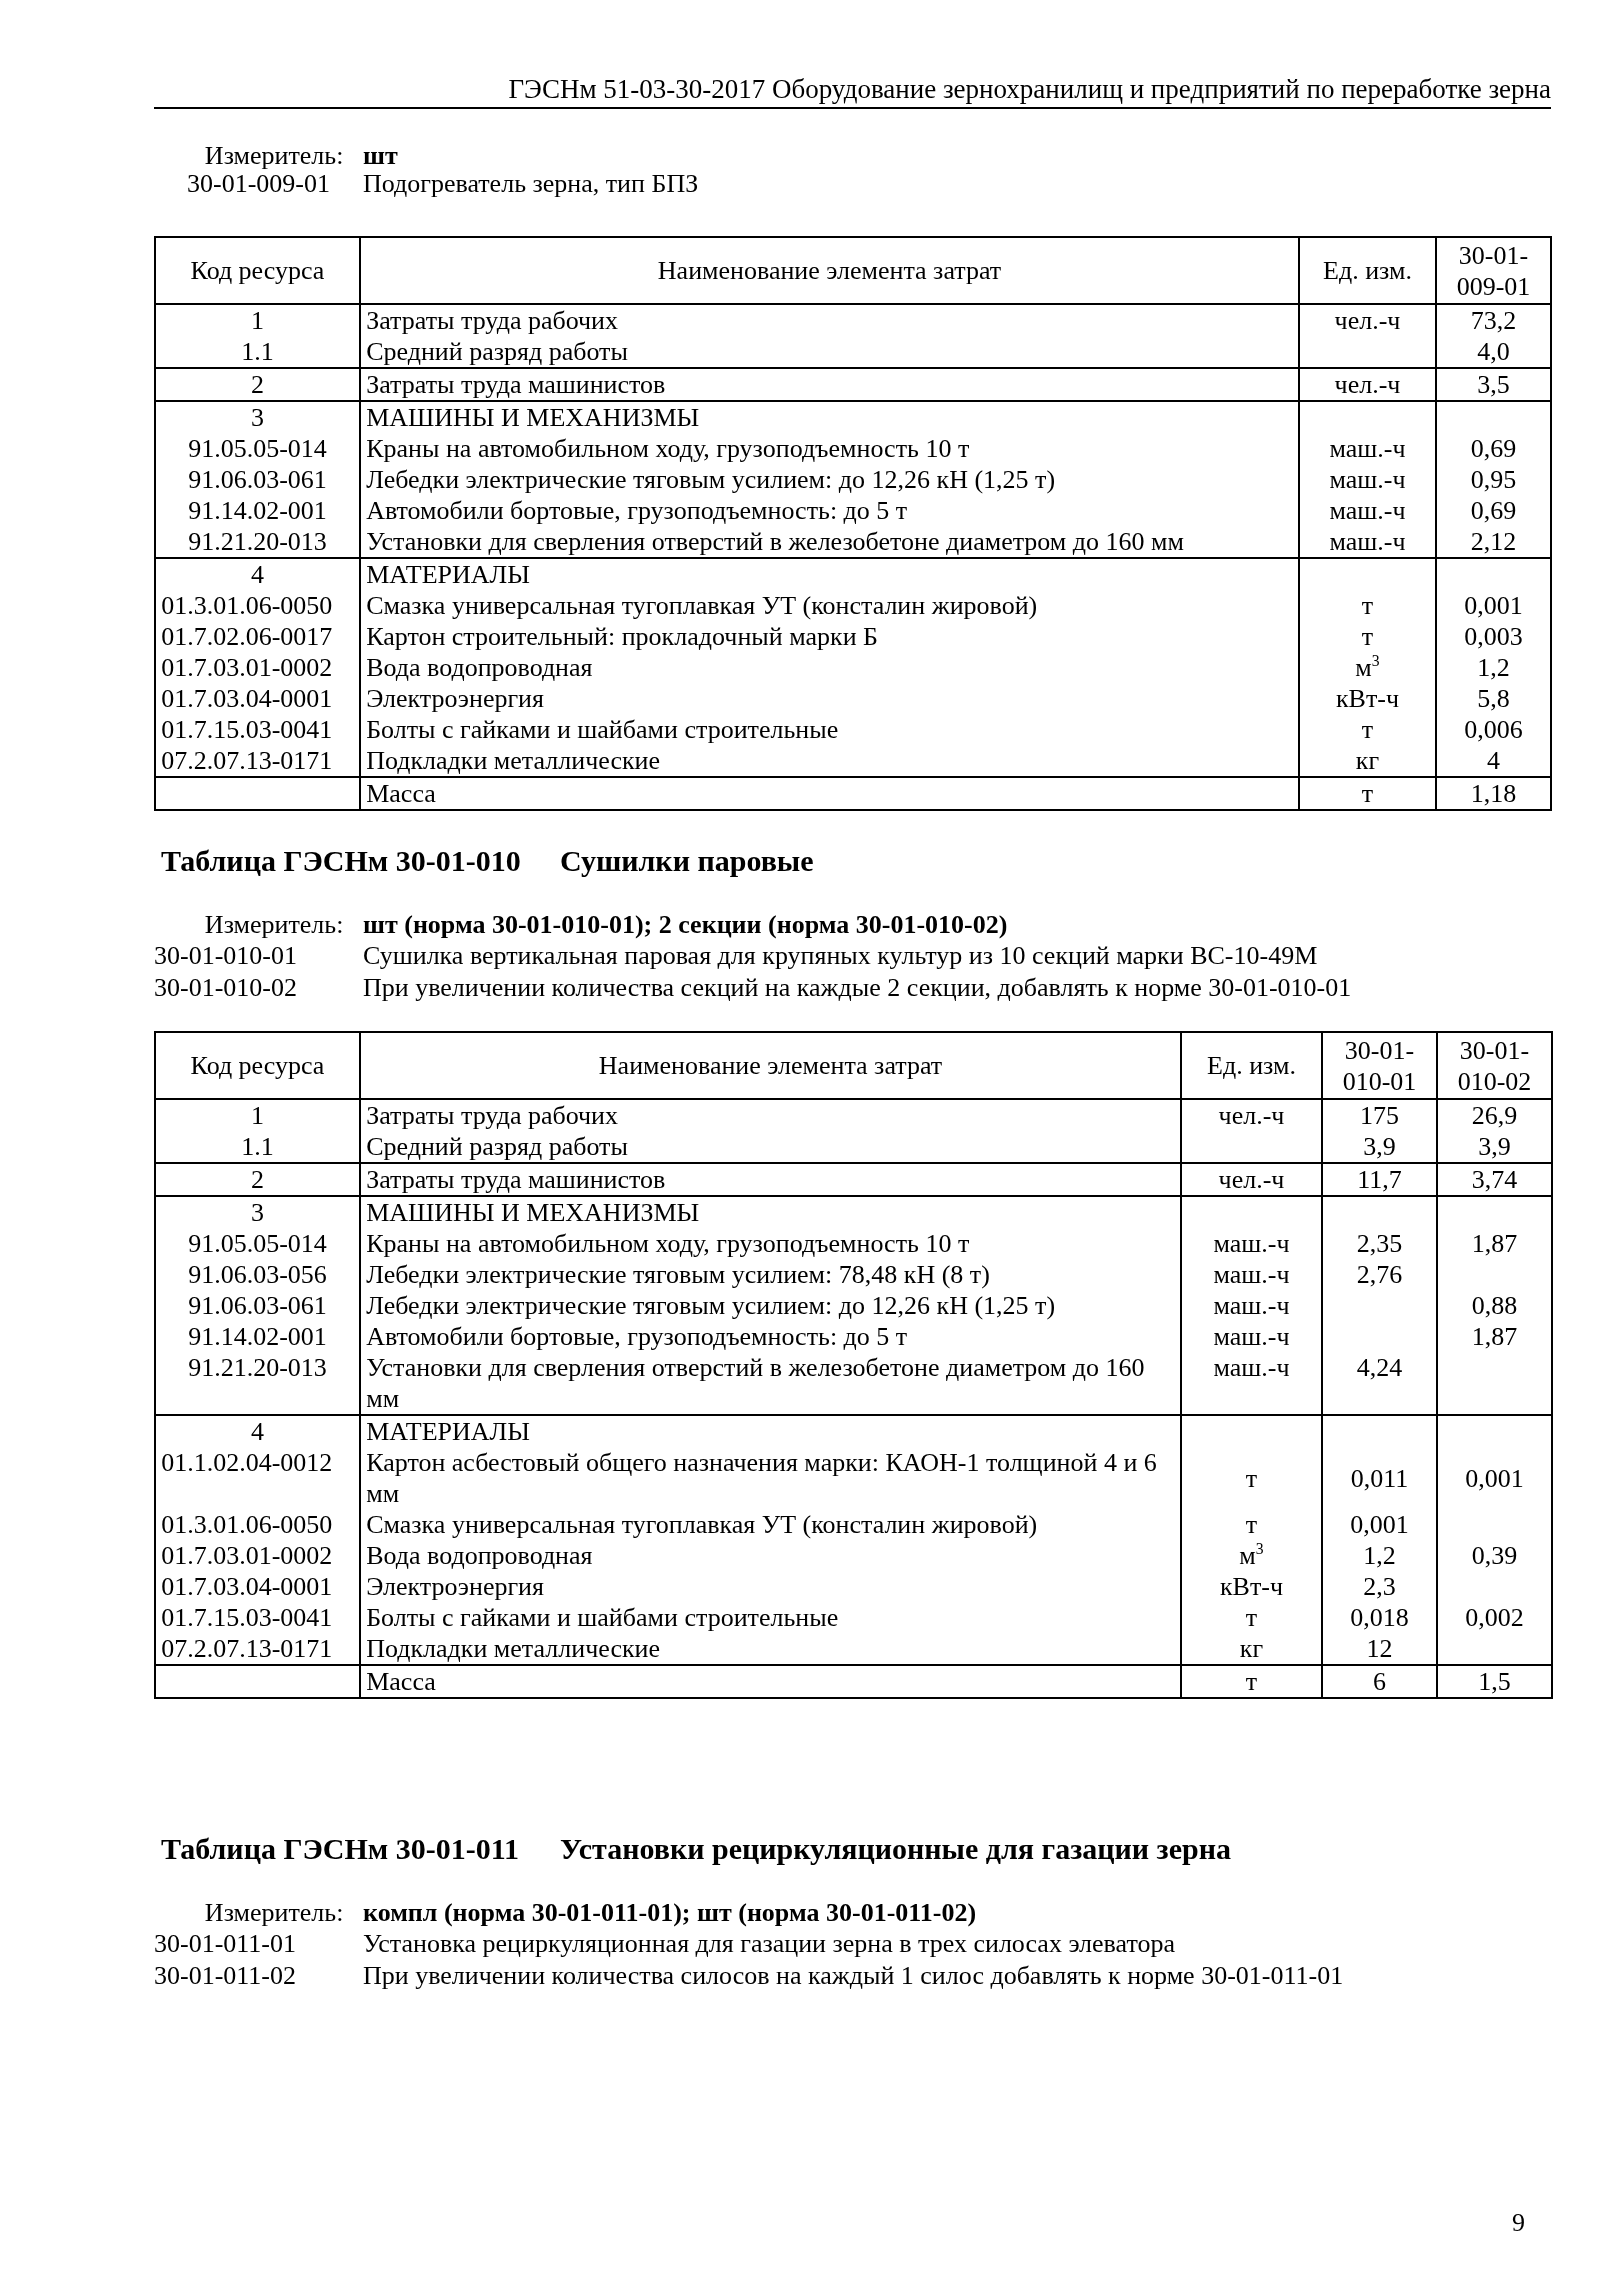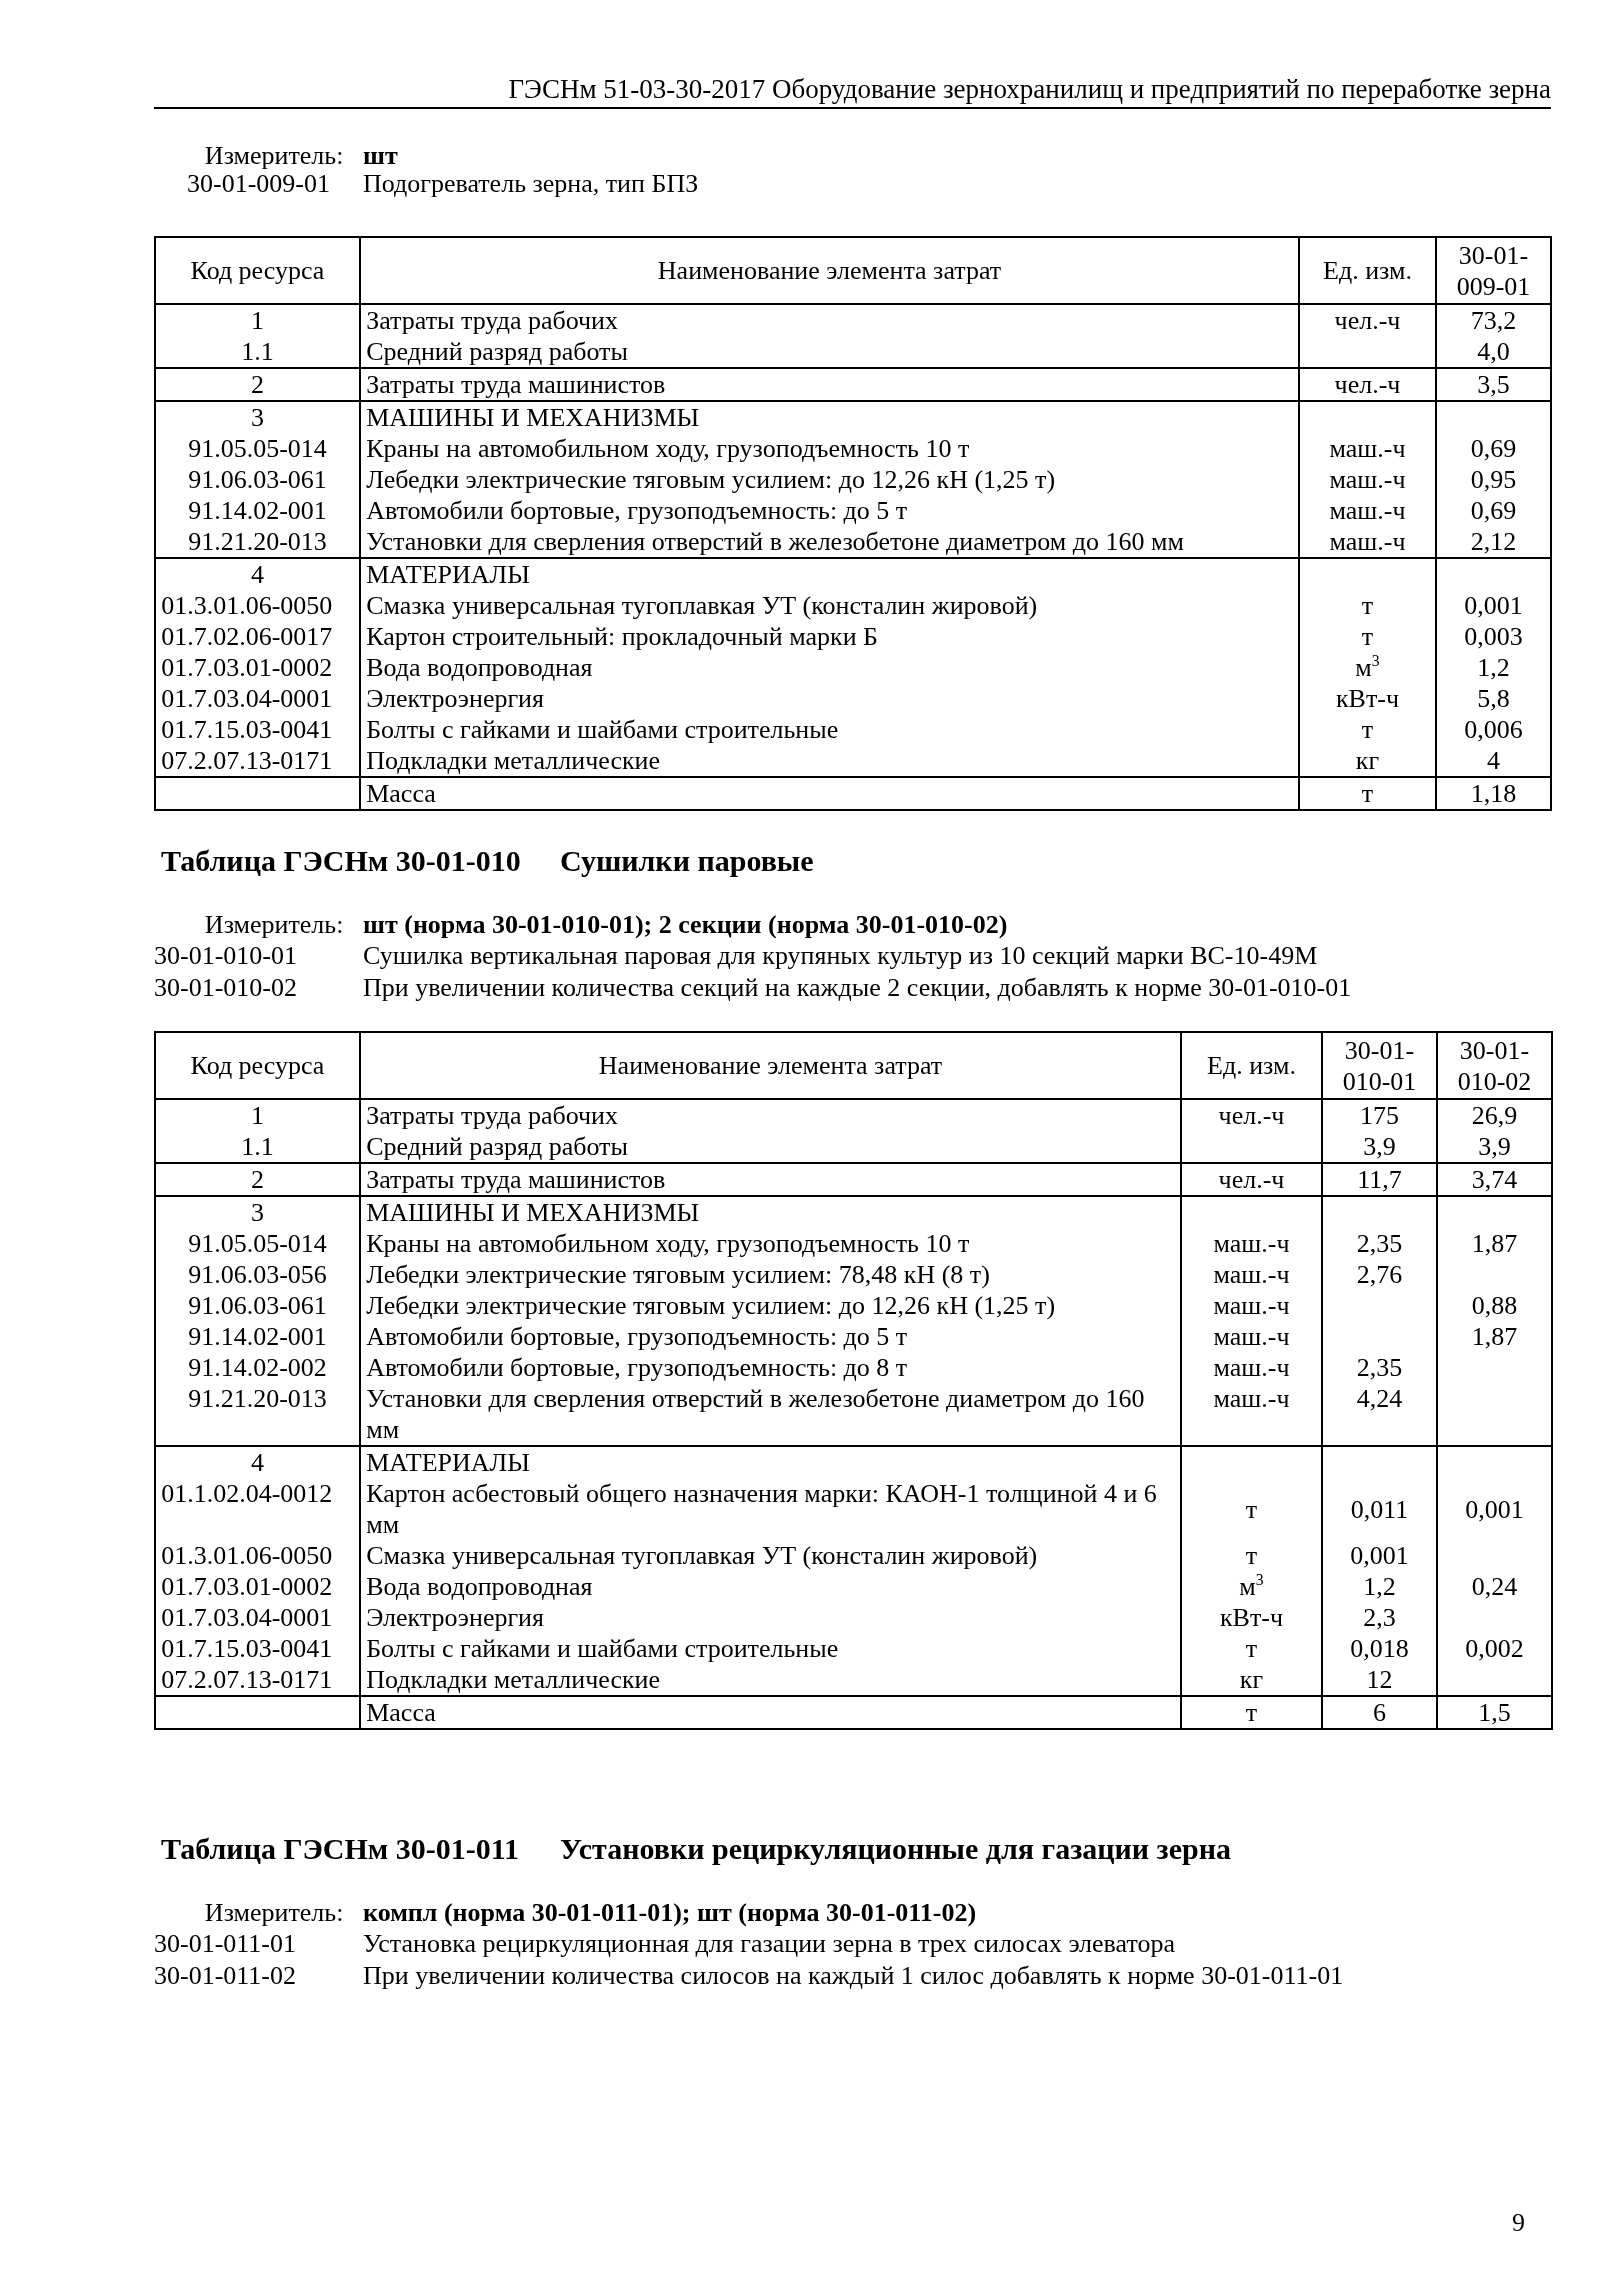--- a/index.html
+++ b/index.html
@@ -256,27 +256,20 @@
         <td class="c-val">0,88</td>
       </tr>
       <tr>
         <td class="c-code">91.14.02-001</td>
         <td class="c-name">Автомобили бортовые, грузоподъемность: до 5 т</td>
         <td class="c-unit"><span>маш.-ч</span></td>
         <td class="c-val"></td>
         <td class="c-val">1,87</td>
       </tr>
       <tr>
-        <td class="c-code">91.14.02-002</td>
-        <td class="c-name">Автомобили бортовые, грузоподъемность: до 8 т</td>
-        <td class="c-unit"><span>маш.-ч</span></td>
-        <td class="c-val">2,35</td>
-        <td class="c-val"></td>
-      </tr>
-      <tr>
         <td class="c-code">91.21.20-013</td>
         <td class="c-name">Установки для сверления отверстий в железобетоне диаметром до 160 мм</td>
         <td class="c-unit"><span>маш.-ч</span></td>
         <td class="c-val">4,24</td>
         <td class="c-val"></td>
       </tr>
       <tr class="group-start">
         <td class="c-code bold">4</td>
         <td class="c-name sectionname">МАТЕРИАЛЫ</td>
         <td class="c-unit"><span></span></td>
@@ -295,21 +288,21 @@
         <td class="c-name">Смазка универсальная тугоплавкая УТ (консталин жировой)</td>
         <td class="c-unit"><span>т</span></td>
         <td class="c-val">0,001</td>
         <td class="c-val"></td>
       </tr>
       <tr>
         <td class="c-code left">01.7.03.01-0002</td>
         <td class="c-name">Вода водопроводная</td>
         <td class="c-unit"><span>м</span><sup>3</sup></td>
         <td class="c-val">1,2</td>
-        <td class="c-val">0,24</td>
+        <td class="c-val">0,39</td>
       </tr>
       <tr>
         <td class="c-code left">01.7.03.04-0001</td>
         <td class="c-name">Электроэнергия</td>
         <td class="c-unit"><span>кВт-ч</span></td>
         <td class="c-val">2,3</td>
         <td class="c-val"></td>
       </tr>
       <tr>
         <td class="c-code left">01.7.15.03-0041</td>

